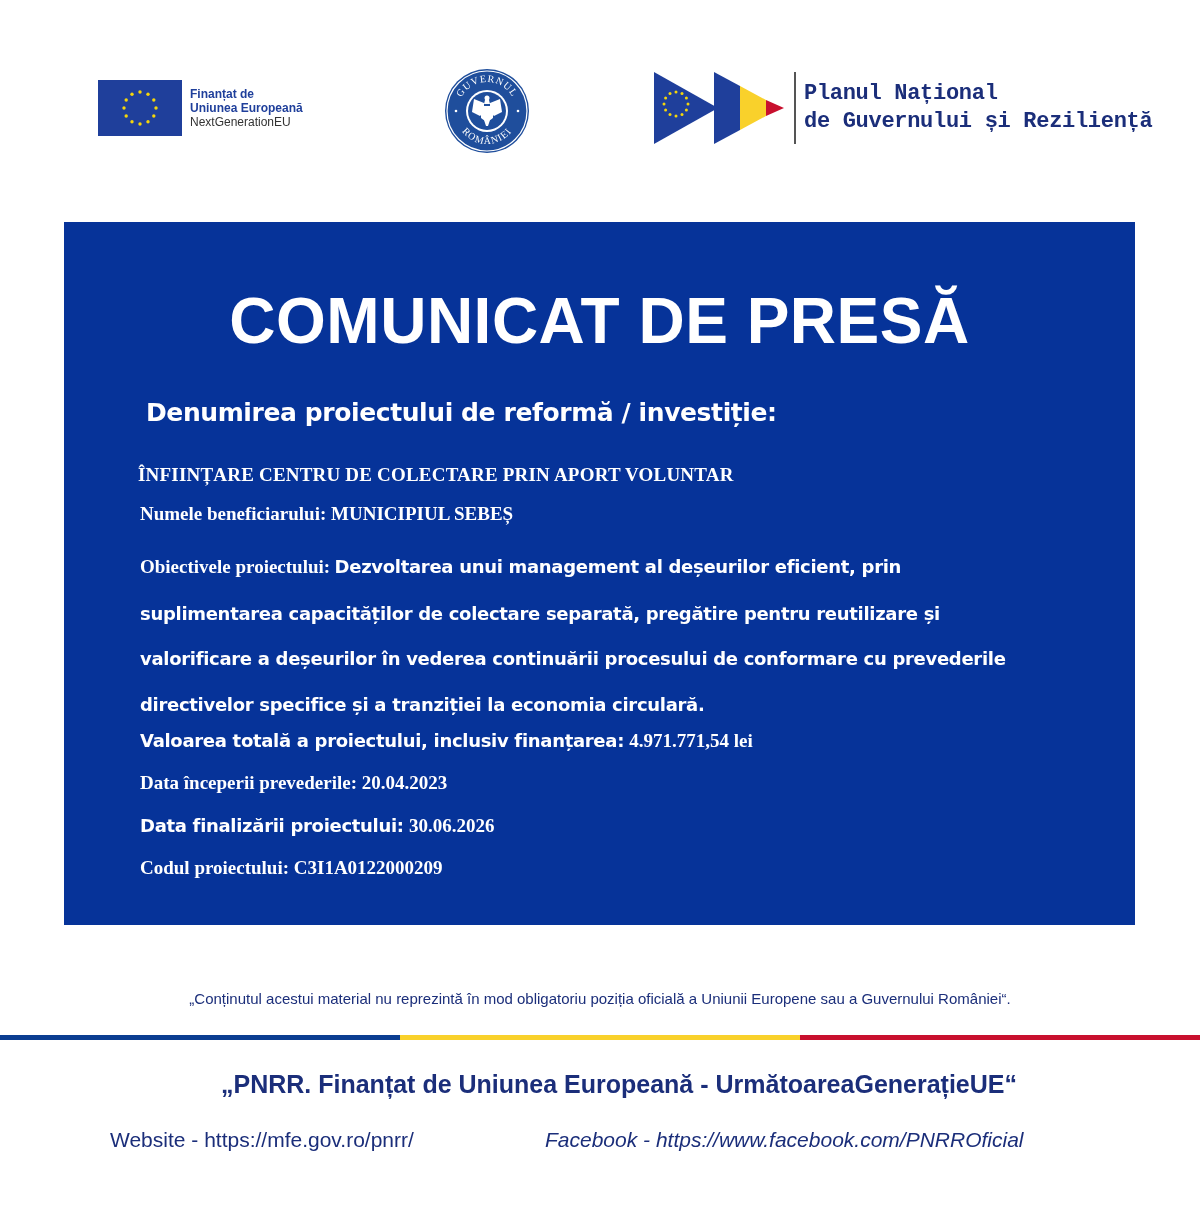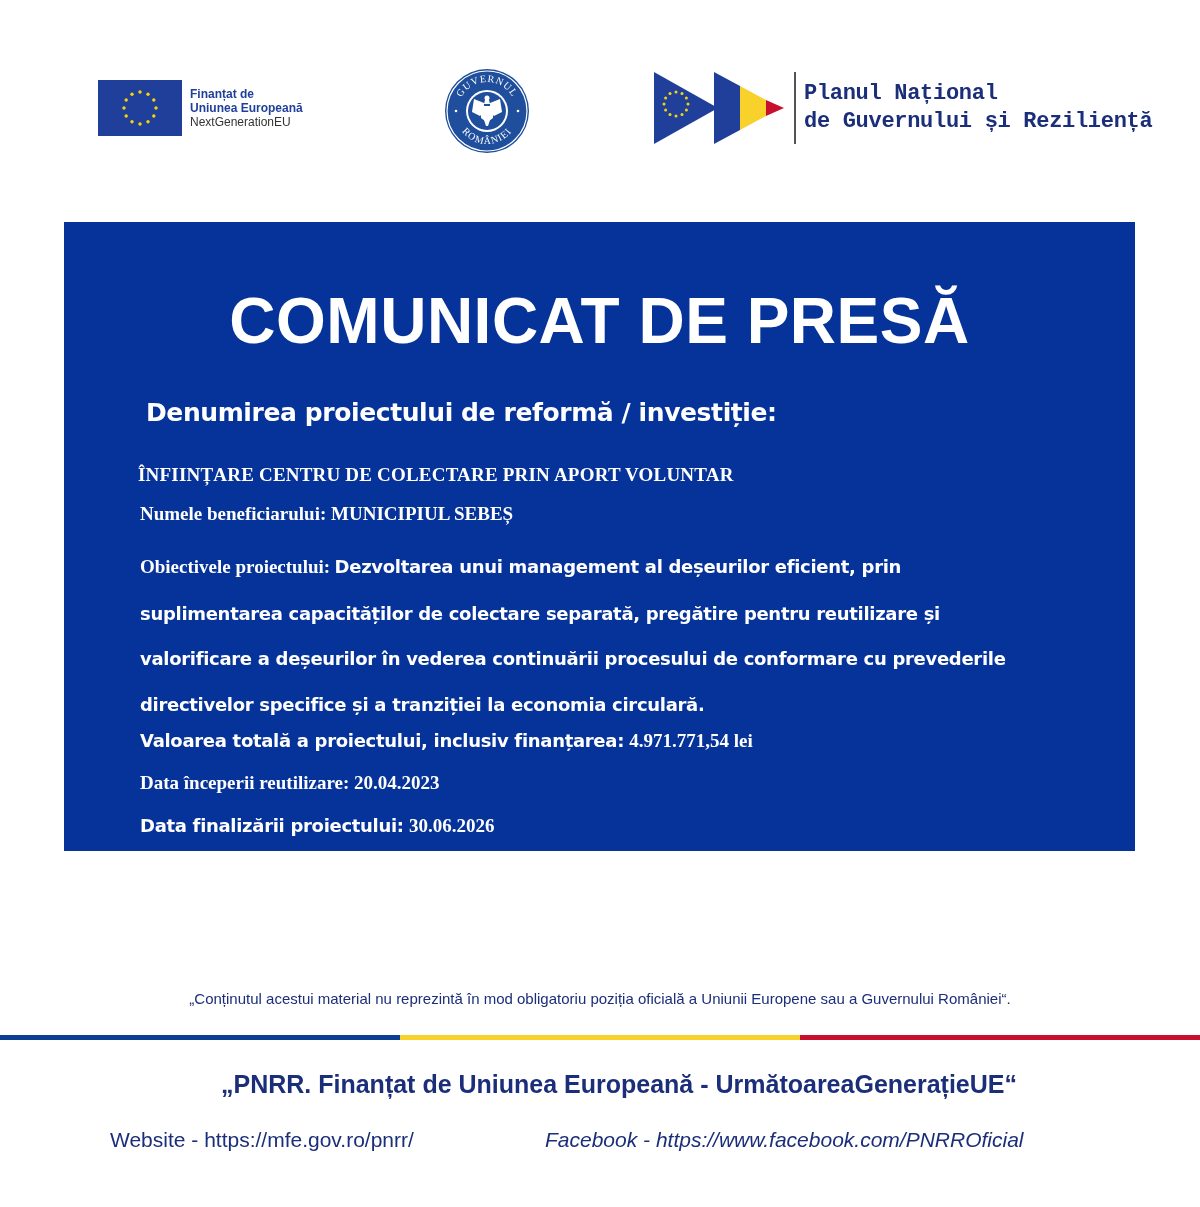--- a/index.html
+++ b/index.html
@@ -14,21 +14,21 @@
     .eu-text .n { color: #333; display: block; }
 
     .logo-gov { position: absolute; left: 444px; top: 68px; width: 86px; height: 86px; }
 
     .logo-pnrr { position: absolute; left: 652px; top: 70px; display: flex; align-items: center; }
     .pnrr-mark { width: 140px; height: 76px; }
     .pnrr-sep { width: 2px; height: 72px; background: #555; margin: 0 8px 0 2px; }
     .pnrr-text { color: #1b2e7a; font-size: 22px; line-height: 28px; font-weight: bold; font-family: Liberation Mono, monospace; letter-spacing: -0.3px; }
 
     
-    .panel { position: absolute; left: 64px; top: 222px; width: 1071px; height: 629px; background: #063399; color: #ffffff; }
+    .panel { position: absolute; left: 64px; top: 222px; width: 1071px; height: 703px; background: #063399; color: #ffffff; }
     .panel-title { position: absolute; left: 0; right: 0; top: 62px; text-align: center; font-family: "Liberation Sans", sans-serif; font-weight: bold; font-size: 64px; letter-spacing: 0.5px; }
     .proj-label { position: absolute; left: 82px; top: 176px; font-family: "DejaVu Sans", sans-serif; font-weight: bold; font-size: 25px; letter-spacing: -0.4px; }
     .proj-name { position: absolute; left: 74px; top: 242px; font-family: "Liberation Serif", serif; font-weight: bold; font-size: 19px; letter-spacing: 0.2px; }
 
     .row { position: absolute; left: 76px; font-size: 19px; white-space: nowrap; }
     .serif { font-family: "Liberation Serif", serif; font-weight: bold; }
     .sans { font-family: "DejaVu Sans", sans-serif; font-weight: bold; letter-spacing: -0.3px; font-size: 18px; }
     .obj { position: absolute; left: 76px; top: 322px; width: 970px; line-height: 45.5px; }
     .obj-line { display: block; white-space: nowrap; }
 
@@ -148,21 +148,21 @@
     <span class="obj-line sans">valorificare a deșeurilor în vederea continuării procesului de conformare cu prevederile</span>
     <span class="obj-line sans">directivelor specifice și a tranziției la economia circulară.</span>
   </div>
 
   <div class="row" style="top:508px;">
     <span class="sans">Valoarea totală a proiectului, inclusiv finanțarea:</span>
     <span class="serif">4.971.771,54 lei</span>
   </div>
 
   <div class="row serif" style="top:550px;">
-    <span>Data începerii reutilizare:</span>
+    <span>Data începerii prevederile:</span>
     <span>20.04.2023</span>
   </div>
 
   <div class="row" style="top:593px;">
     <span class="sans">Data finalizării proiectului:</span>
     <span class="serif">30.06.2026</span>
   </div>
 
   <div class="row serif" style="top:635px;">
     <span>Codul proiectului:</span>

